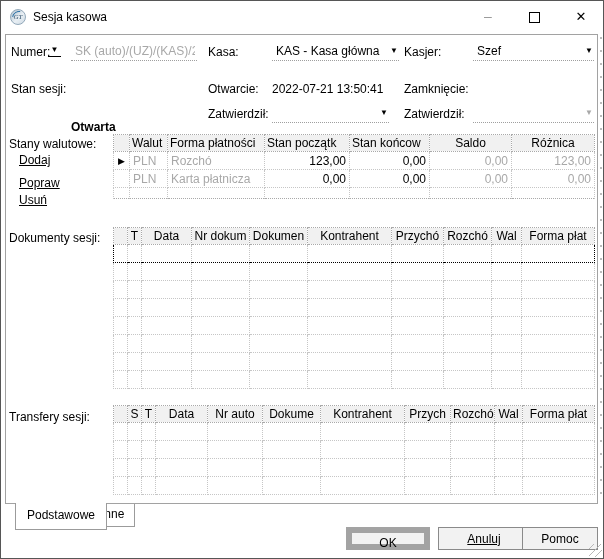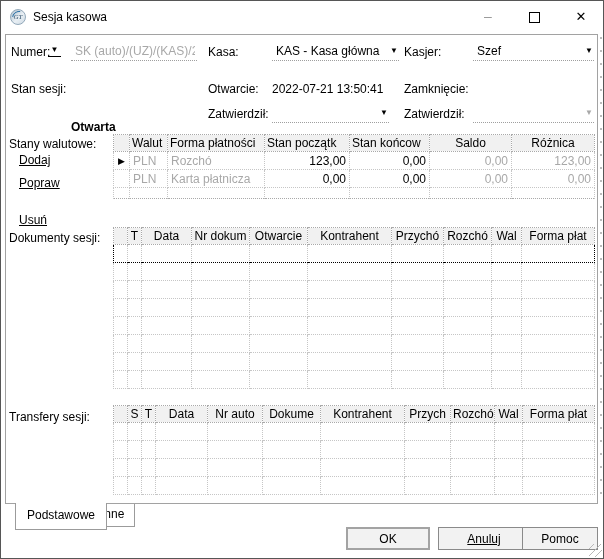--- a/index.html
+++ b/index.html
@@ -45,21 +45,21 @@
   tr.selected td:first-child{border-left:1px dotted #000;}
   tr.selected td:last-child{border-right:1px dotted #000;}
   tr.partial td{height:10px;border-bottom:none;}
   
   .tab{position:absolute;box-sizing:border-box;background:#fff;border:1px solid #9b9b9b;text-align:center;cursor:default;}
   .tab-active{left:14px;top:502px;height:27px;line-height:25px;padding:0 11px;border-top:none;z-index:3;}
   .tab-inactive{left:89px;top:503px;height:23px;line-height:21px;padding:0 10px;border-top:none;z-index:2;}
   
   .btn{position:absolute;top:526px;height:23px;box-sizing:border-box;background:#f2f2f2;border:1px solid #8a8a8a;
     text-align:center;line-height:20px;font-size:12px;cursor:pointer;}
-  .btn-default{border:2px solid #a3a3a3;line-height:18px;}
+  .btn-default{border:6px solid #a3a3a3;line-height:18px;}
   .grip{position:absolute;right:1px;bottom:1px;width:13px;height:13px;
     background:repeating-linear-gradient(135deg,transparent 0 3px,#b8b8b8 3px 4px,transparent 4px 5px);}
 </style>
 </head>
 <body>
 
 <div class="window">
 
   <div class="titlebar">
     <div class="app-icon">
@@ -115,21 +115,21 @@
 
   <span class="lbl" style="left:403px;top:106px;">Zatwierdził:</span>
   <div class="field" style="left:472px;top:104px;width:121px;">
     <span class="txt"></span>
     <span class="arrow gray">▼</span>
   </div>
 
   <span class="lbl" style="left:8px;top:136px;">Stany walutowe:</span>
   <span class="link" style="left:18px;top:152px;">Dodaj</span>
   <span class="link" style="left:18px;top:175px;">Popraw</span>
-  <span class="link" style="left:18px;top:212px;">Usuń</span>
+  <span class="link" style="left:18px;top:192px;">Usuń</span>
 
   <table class="grid" id="stany-table" style="top:133px;">
     <colgroup>
       <col style="width:16px">
         <col style="width:38px">
         <col style="width:97px">
         <col style="width:85px">
       <col style="width:80px">
         <col style="width:82px">
         <col style="width:83px">
@@ -189,21 +189,21 @@
         <col style="width:48px">
         <col style="width:30px">
         <col style="width:73px">
     </colgroup>
     <thead>
       <tr>
         <th></th>
         <th>T</th>
         <th>Data</th>
         <th>Nr dokum</th>
-        <th>Otwarcie</th>
+        <th>Dokumen</th>
         <th>Kontrahent</th>
         <th>Przychó</th>
         <th>Rozchó</th>
         <th>Wal</th>
         <th>Forma płat</th>
       </tr>
     </thead>
     <tbody>
         <tr class="selected">
           <td></td>

